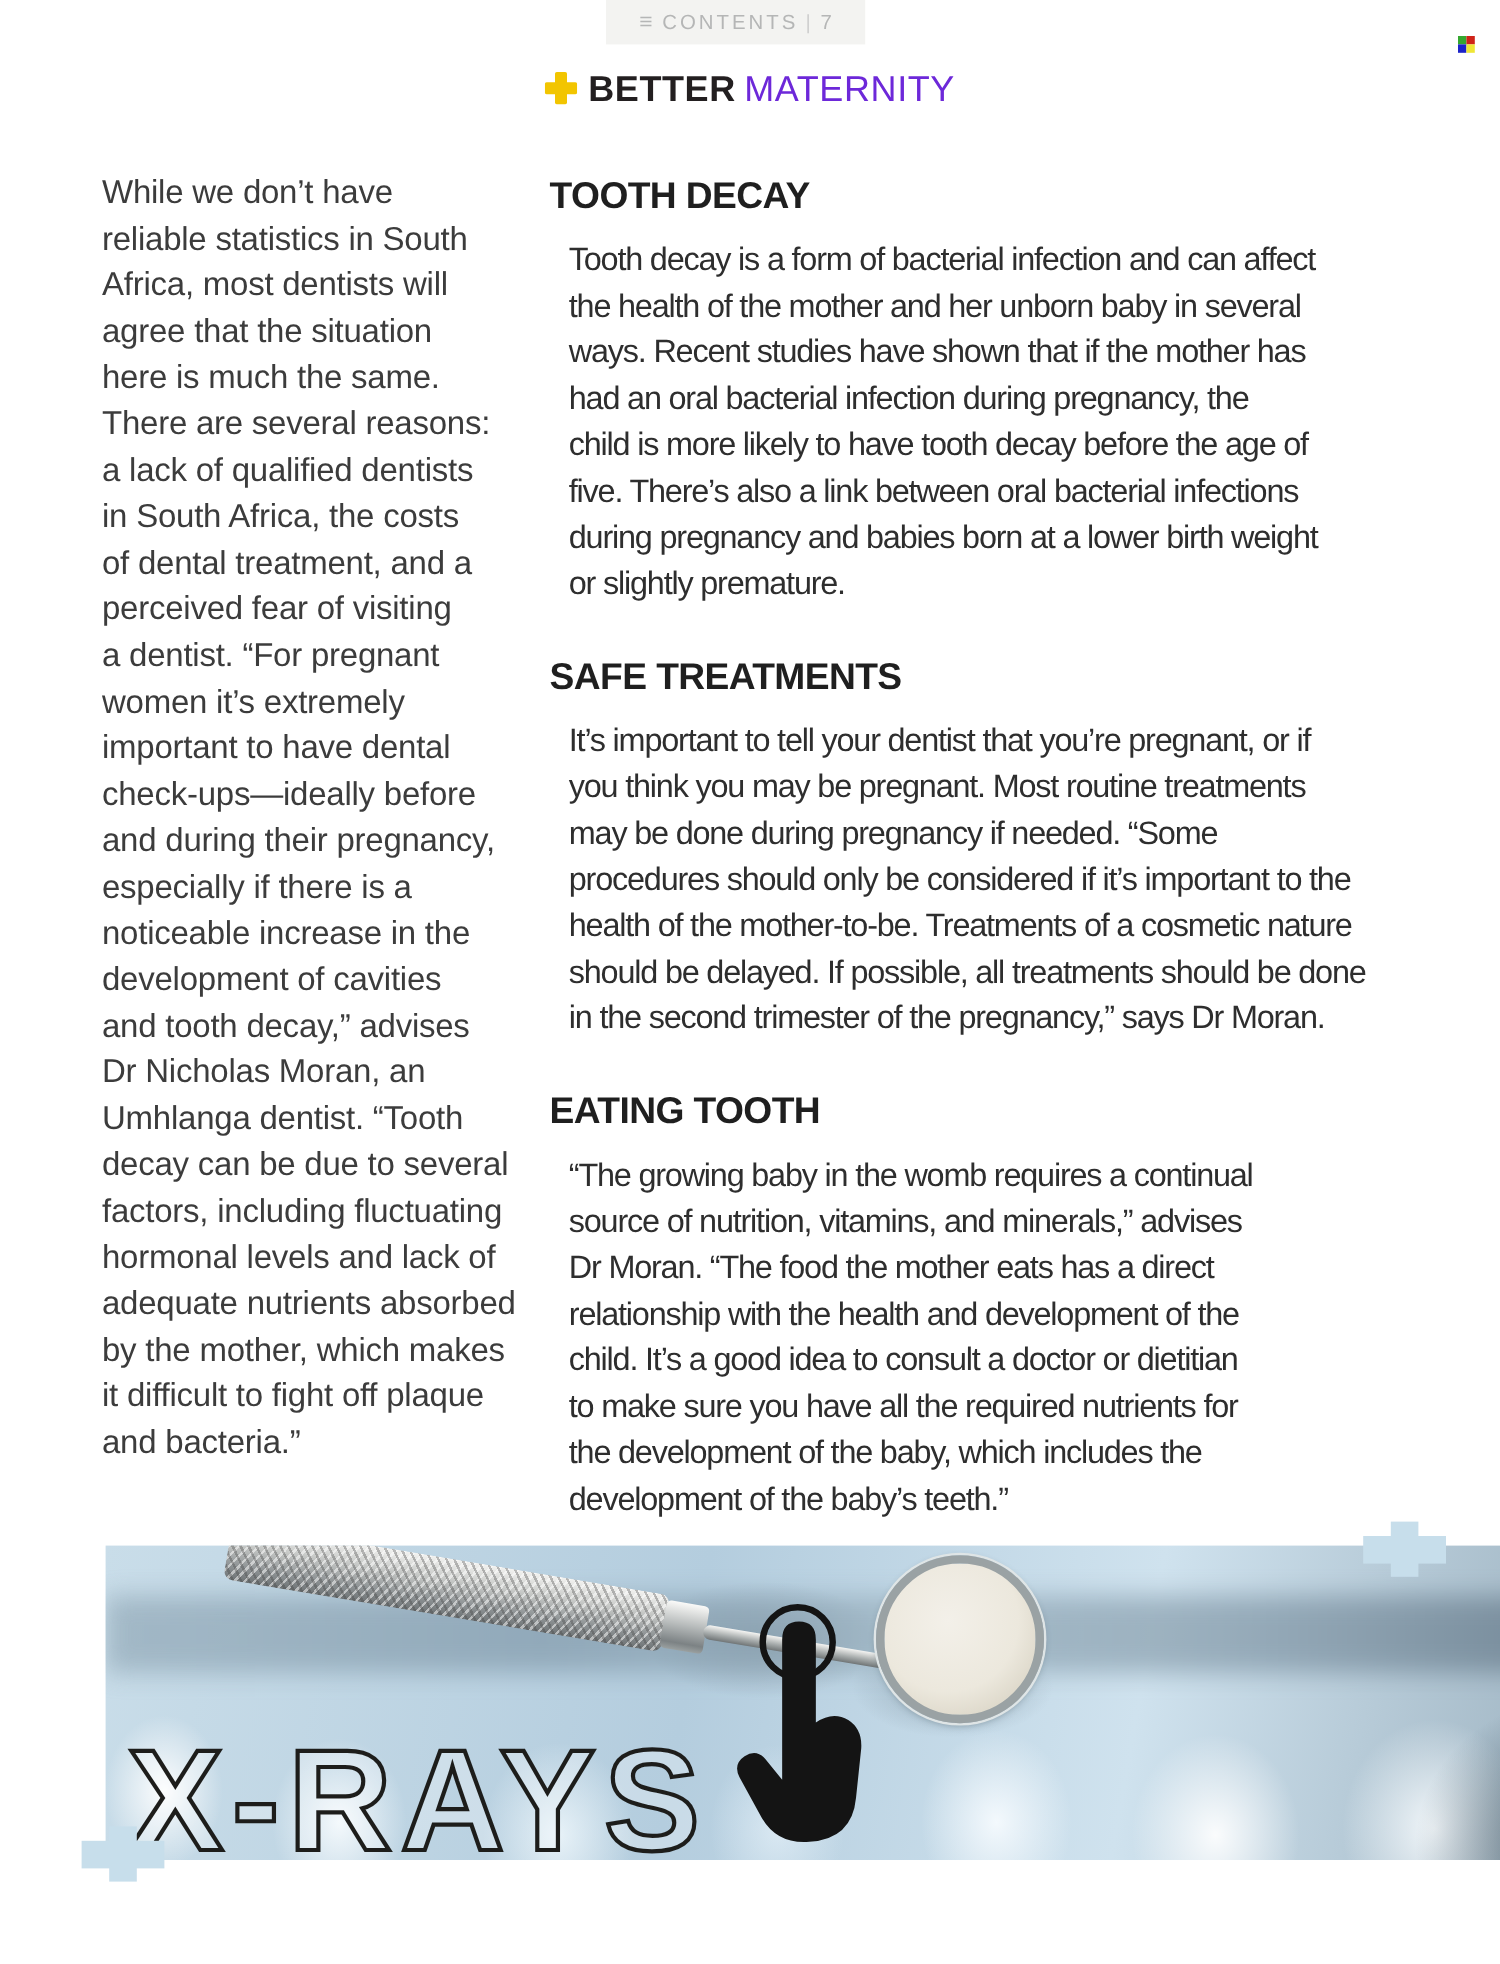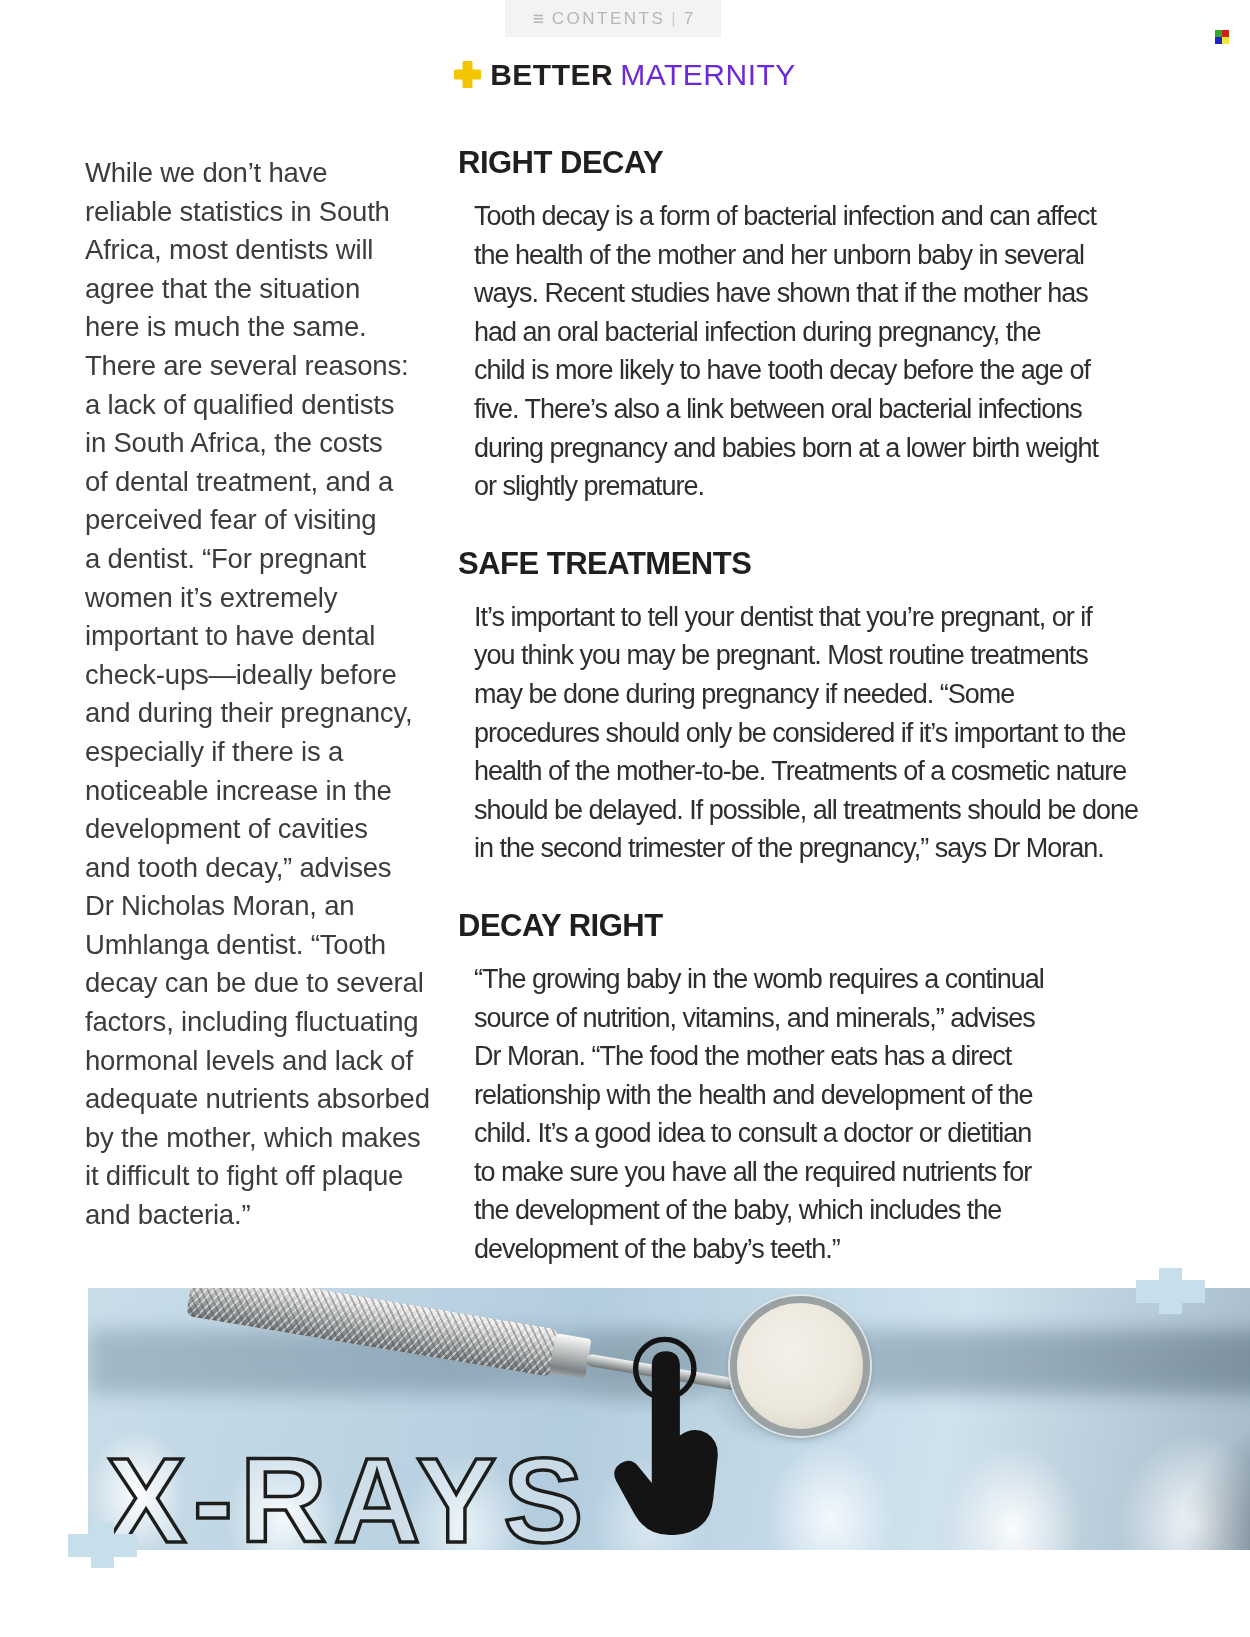--- a/index.html
+++ b/index.html
@@ -29,21 +29,21 @@
     text-align:center; font-size:30px; letter-spacing:0.5px; color:#231f20;
   }
   .brand svg { vertical-align:-3px; margin-right:9px; }
   .b-bold { font-weight:bold; color:#231f20;text-align:center; }
   .b-light { font-weight:normal; color:#6d28d9; margin-left:7px; }
 
   
   .col-left {
     position:absolute; left:85px; top:141px; width:375px;
     font-size:27.5px; line-height:38.6px; color:#3c3c3c;
-    white-space:pre; letter-spacing:-0.2px;margin-top:13px;
+    white-space:pre; letter-spacing:-0.2px;
   }
   .col-right {
     position:absolute; left:458px; top:145px; width:690px; color:#2e2e2e;
   }
   .col-right h2 {
     margin:0 0 12px 0; font-size:31px; line-height:36px;
     font-weight:bold; color:#1f1f1f; letter-spacing:-0.5px;
   }
   .col-right h2.mt { margin-top:40px; }
   .col-right p {
@@ -159,38 +159,38 @@
 Umhlanga dentist. “Tooth
 decay can be due to several
 factors, including fluctuating
 hormonal levels and lack of
 adequate nutrients absorbed
 by the mother, which makes
 it difficult to fight off plaque
 and bacteria.”</div>
 
   <div class="col-right">
-    <h2>RIGHT DECAY</h2>
+    <h2>TOOTH DECAY</h2>
     <p>Tooth decay is a form of bacterial infection and can affect
 the health of the mother and her unborn baby in several
 ways. Recent studies have shown that if the mother has
 had an oral bacterial infection during pregnancy, the
 child is more likely to have tooth decay before the age of
 five. There’s also a link between oral bacterial infections
 during pregnancy and babies born at a lower birth weight
 or slightly premature.</p>
     <h2 class="mt">SAFE TREATMENTS</h2>
     <p>It’s important to tell your dentist that you’re pregnant, or if
 you think you may be pregnant. Most routine treatments
 may be done during pregnancy if needed. “Some
 procedures should only be considered if it’s important to the
 health of the mother-to-be. Treatments of a cosmetic nature
 should be delayed. If possible, all treatments should be done
 in the second trimester of the pregnancy,” says Dr Moran.</p>
-    <h2 class="mt">DECAY RIGHT</h2>
+    <h2 class="mt">EATING TOOTH</h2>
     <p>“The growing baby in the womb requires a continual
 source of nutrition, vitamins, and minerals,” advises
 Dr Moran. “The food the mother eats has a direct
 relationship with the health and development of the
 child. It’s a good idea to consult a doctor or dietitian
 to make sure you have all the required nutrients for
 the development of the baby, which includes the
 development of the baby’s teeth.”</p>
   </div>
 

